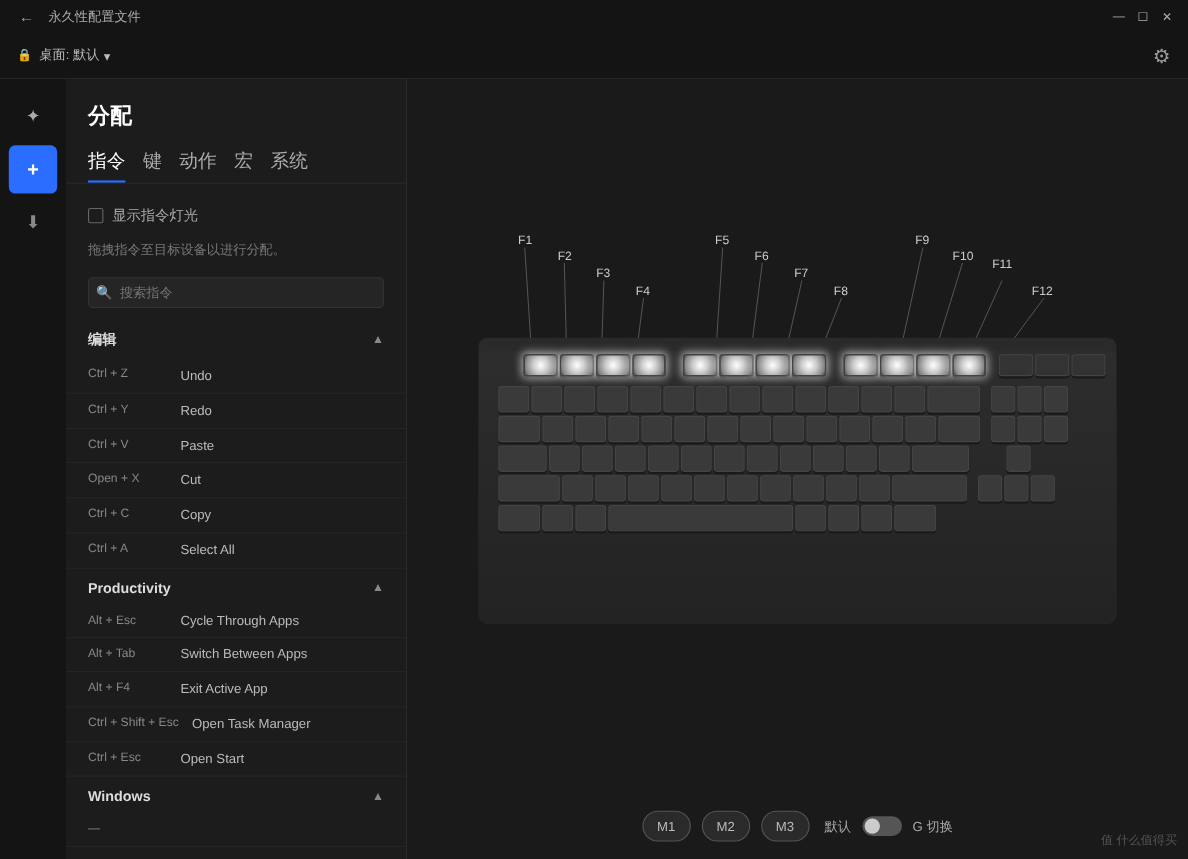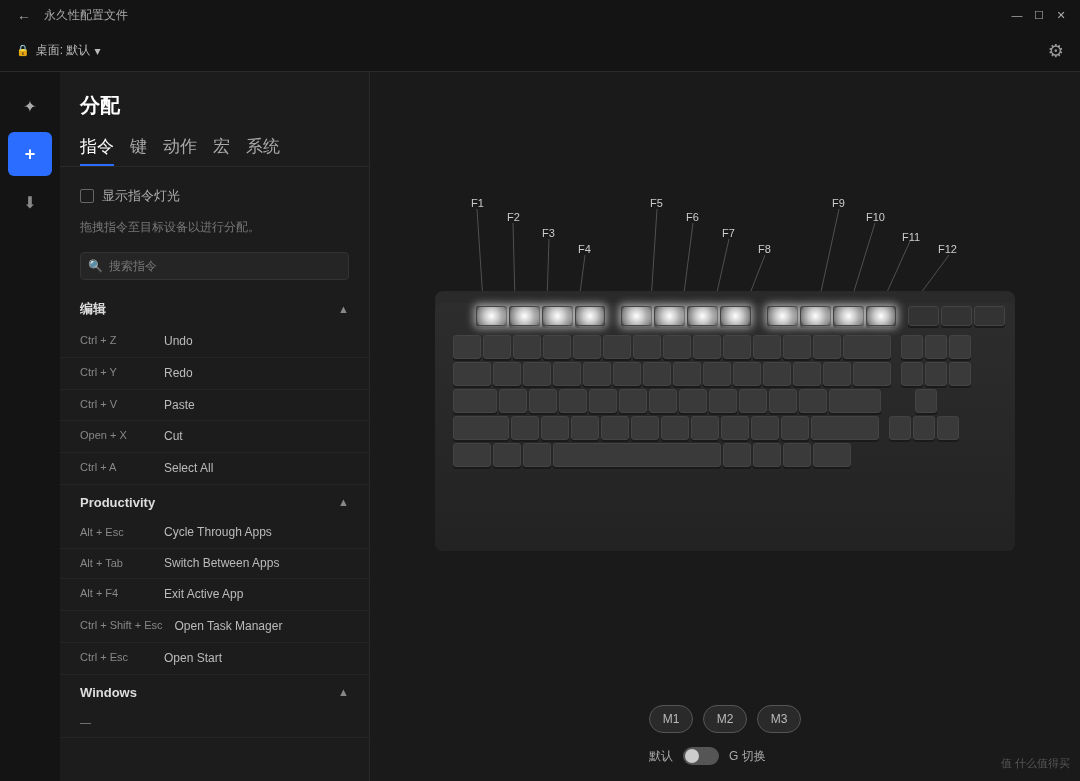--- a/index.html
+++ b/index.html
@@ -327,21 +327,20 @@
     }
     .frow .key.glow {
       background: radial-gradient(circle, #fff 0%, #ccc 40%, #888 80%, #444 100%);
       box-shadow: 0 0 8px 2px rgba(255,255,255,0.6), 0 2px 0 #1a1a1a;
     }
 
     
     .bottom-controls {
       padding: 16px 0;
       display: flex;
-      flex-direction: column;
       gap: 14px;
     }
 
     .m-buttons {
       display: flex;
       gap: 10px;
     }
     .m-btn {
       width: 44px;
       height: 28px;
@@ -468,20 +467,24 @@
     <span class="cmd-shortcut">Ctrl + Y</span>
     <span class="cmd-label">Redo</span>
   </div>
   <div class="command-row">
     <span class="cmd-shortcut">Ctrl + V</span>
     <span class="cmd-label">Paste</span>
   </div>
   <div class="command-row">
     <span class="cmd-shortcut">Open + X</span>
     <span class="cmd-label">Cut</span>
+  </div>
+  <div class="command-row">
+    <span class="cmd-shortcut">Ctrl + C</span>
+    <span class="cmd-label">Copy</span>
   </div>
   <div class="command-row">
     <span class="cmd-shortcut">Ctrl + A</span>
     <span class="cmd-label">Select All</span>
   </div>
 
   <div class="section-header">
     <span class="section-title">Productivity</span>
     <span class="section-chevron">▲</span>
   </div>
@@ -540,21 +543,21 @@
         <span class="fkey-label" style="left:36px;top:6px;">F1</span>
         <span class="fkey-label" style="left:72px;top:20px;">F2</span>
         <span class="fkey-label" style="left:107px;top:36px;">F3</span>
         <span class="fkey-label" style="left:143px;top:52px;">F4</span>
         <span class="fkey-label" style="left:215px;top:6px;">F5</span>
         <span class="fkey-label" style="left:251px;top:20px;">F6</span>
         <span class="fkey-label" style="left:287px;top:36px;">F7</span>
         <span class="fkey-label" style="left:323px;top:52px;">F8</span>
         <span class="fkey-label" style="left:397px;top:6px;">F9</span>
         <span class="fkey-label" style="left:431px;top:20px;">F10</span>
-        <span class="fkey-label" style="left:467px;top:40px;text-align:center;">F11</span>
+        <span class="fkey-label" style="left:467px;top:28px;text-align:center;">F11</span>
         <span class="fkey-label" style="left:503px;top:52px;">F12</span>
       </div>
 
       <div class="keyboard-img">
         <div class="kb-body">
 
           <div class="key-row frow" style="padding:0 10px;margin-top:12px;gap:2px;">
 
             <div class="key" style="width:8px;background:transparent;border:none;box-shadow:none;"></div>
             <div class="key glow" style="width:32px;height:20px;"></div>

